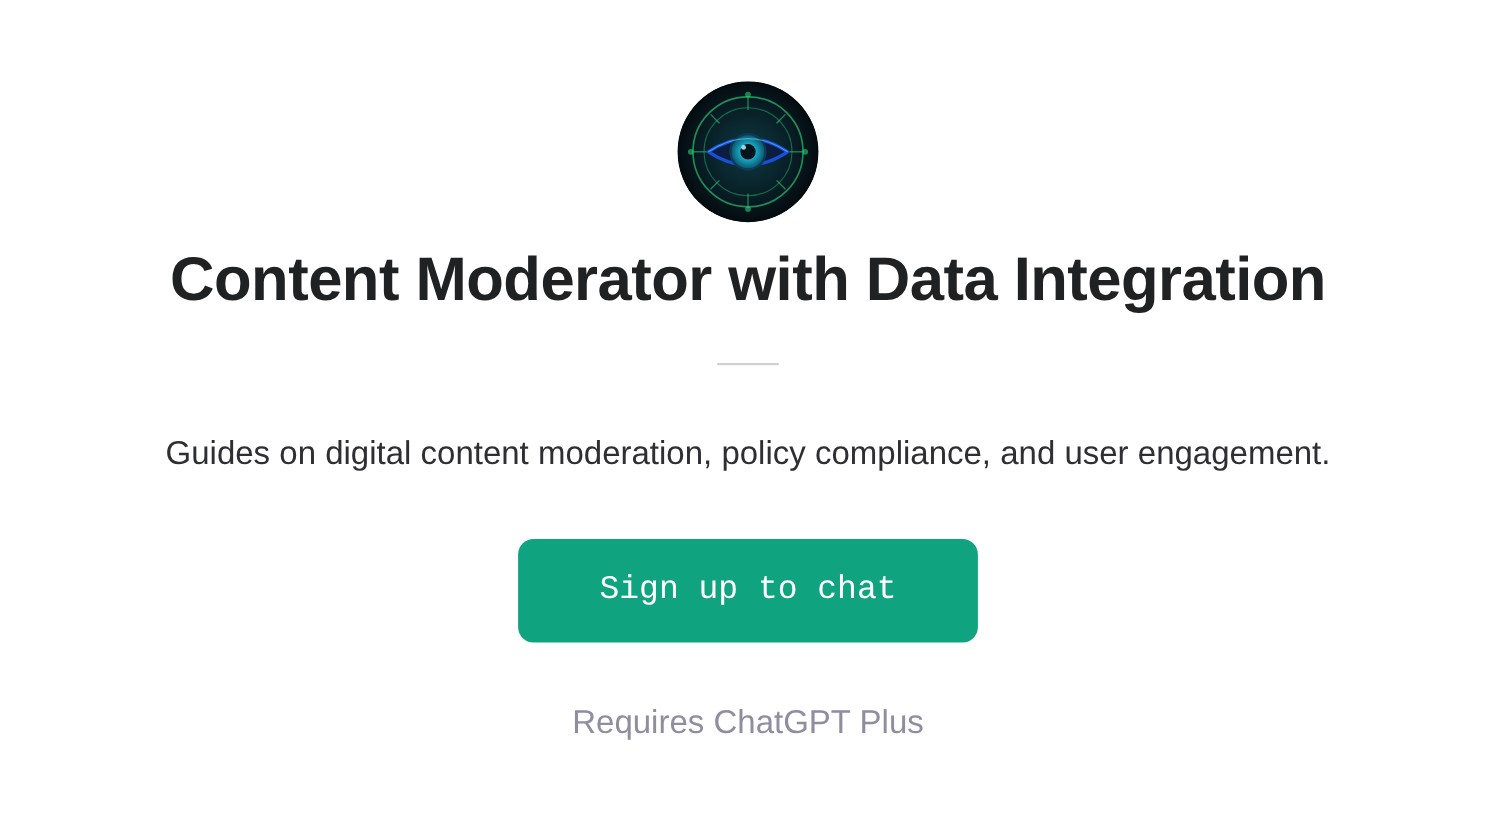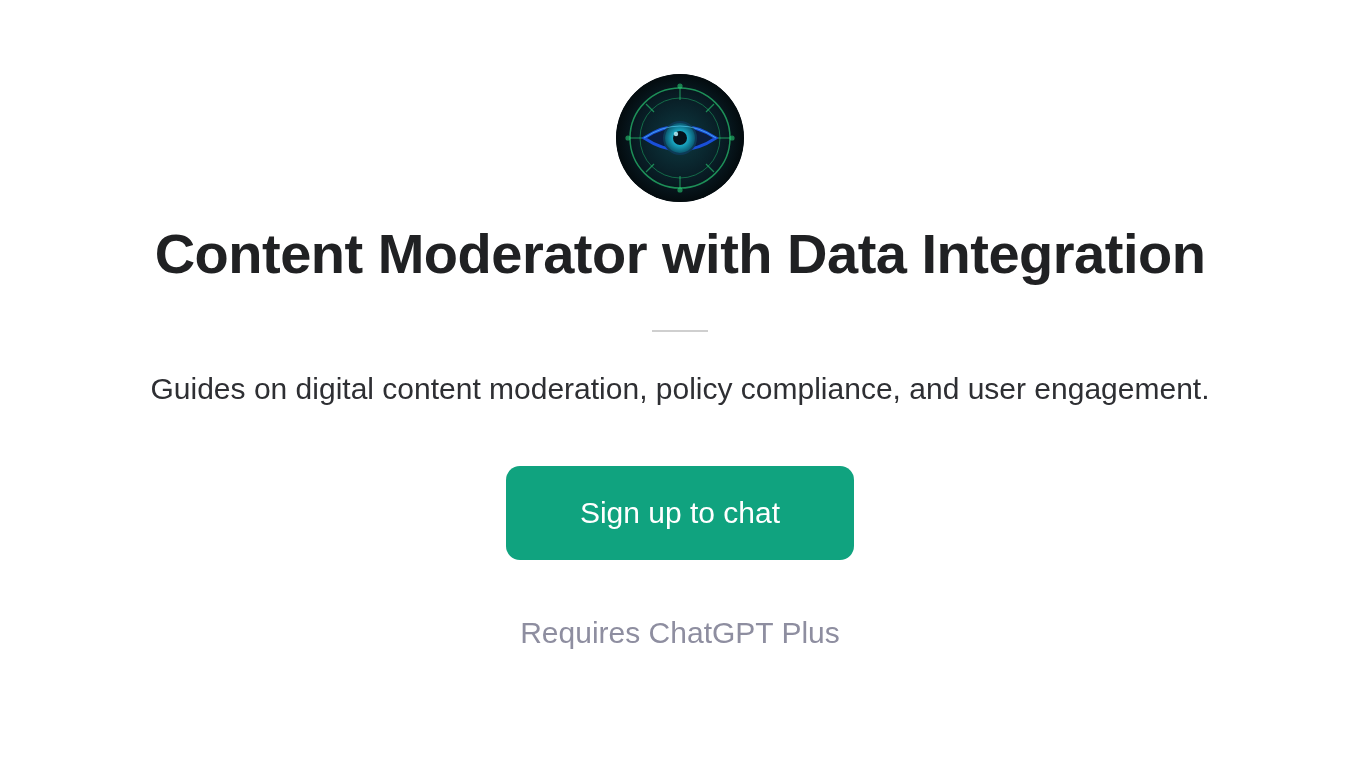--- a/index.html
+++ b/index.html
@@ -42,38 +42,38 @@
       letter-spacing: -0.5px;
       line-height: 1.15;
     }
     .divider {
       margin-top: 44px;
       width: 56px;
       height: 2px;
       background: #cfcfcf;
     }
     .subtitle {
-      margin-top: 36px;
+      margin-top: 60px;
       font-size: 30px;
       color: #2e2f33;
       text-align: center;
       line-height: 1.4;
       max-width: 1200px;
     }
     .cta-button {
       margin-top: 56px;
       background: #10a37f;
       color: #ffffff;
       font-size: 30px;
       font-weight: 400;
       padding: 30px 74px;
       border: none;
       border-radius: 14px;
       cursor: pointer;
-      font-family: Liberation Sans, sans-serif;
+      font-family: Liberation Mono, monospace;
     }
     .requirement {
       margin-top: 56px;
       font-size: 30px;
       color: #8e8ea0;
       text-align: left;
     }
   </style>
 </head>
 <body>

